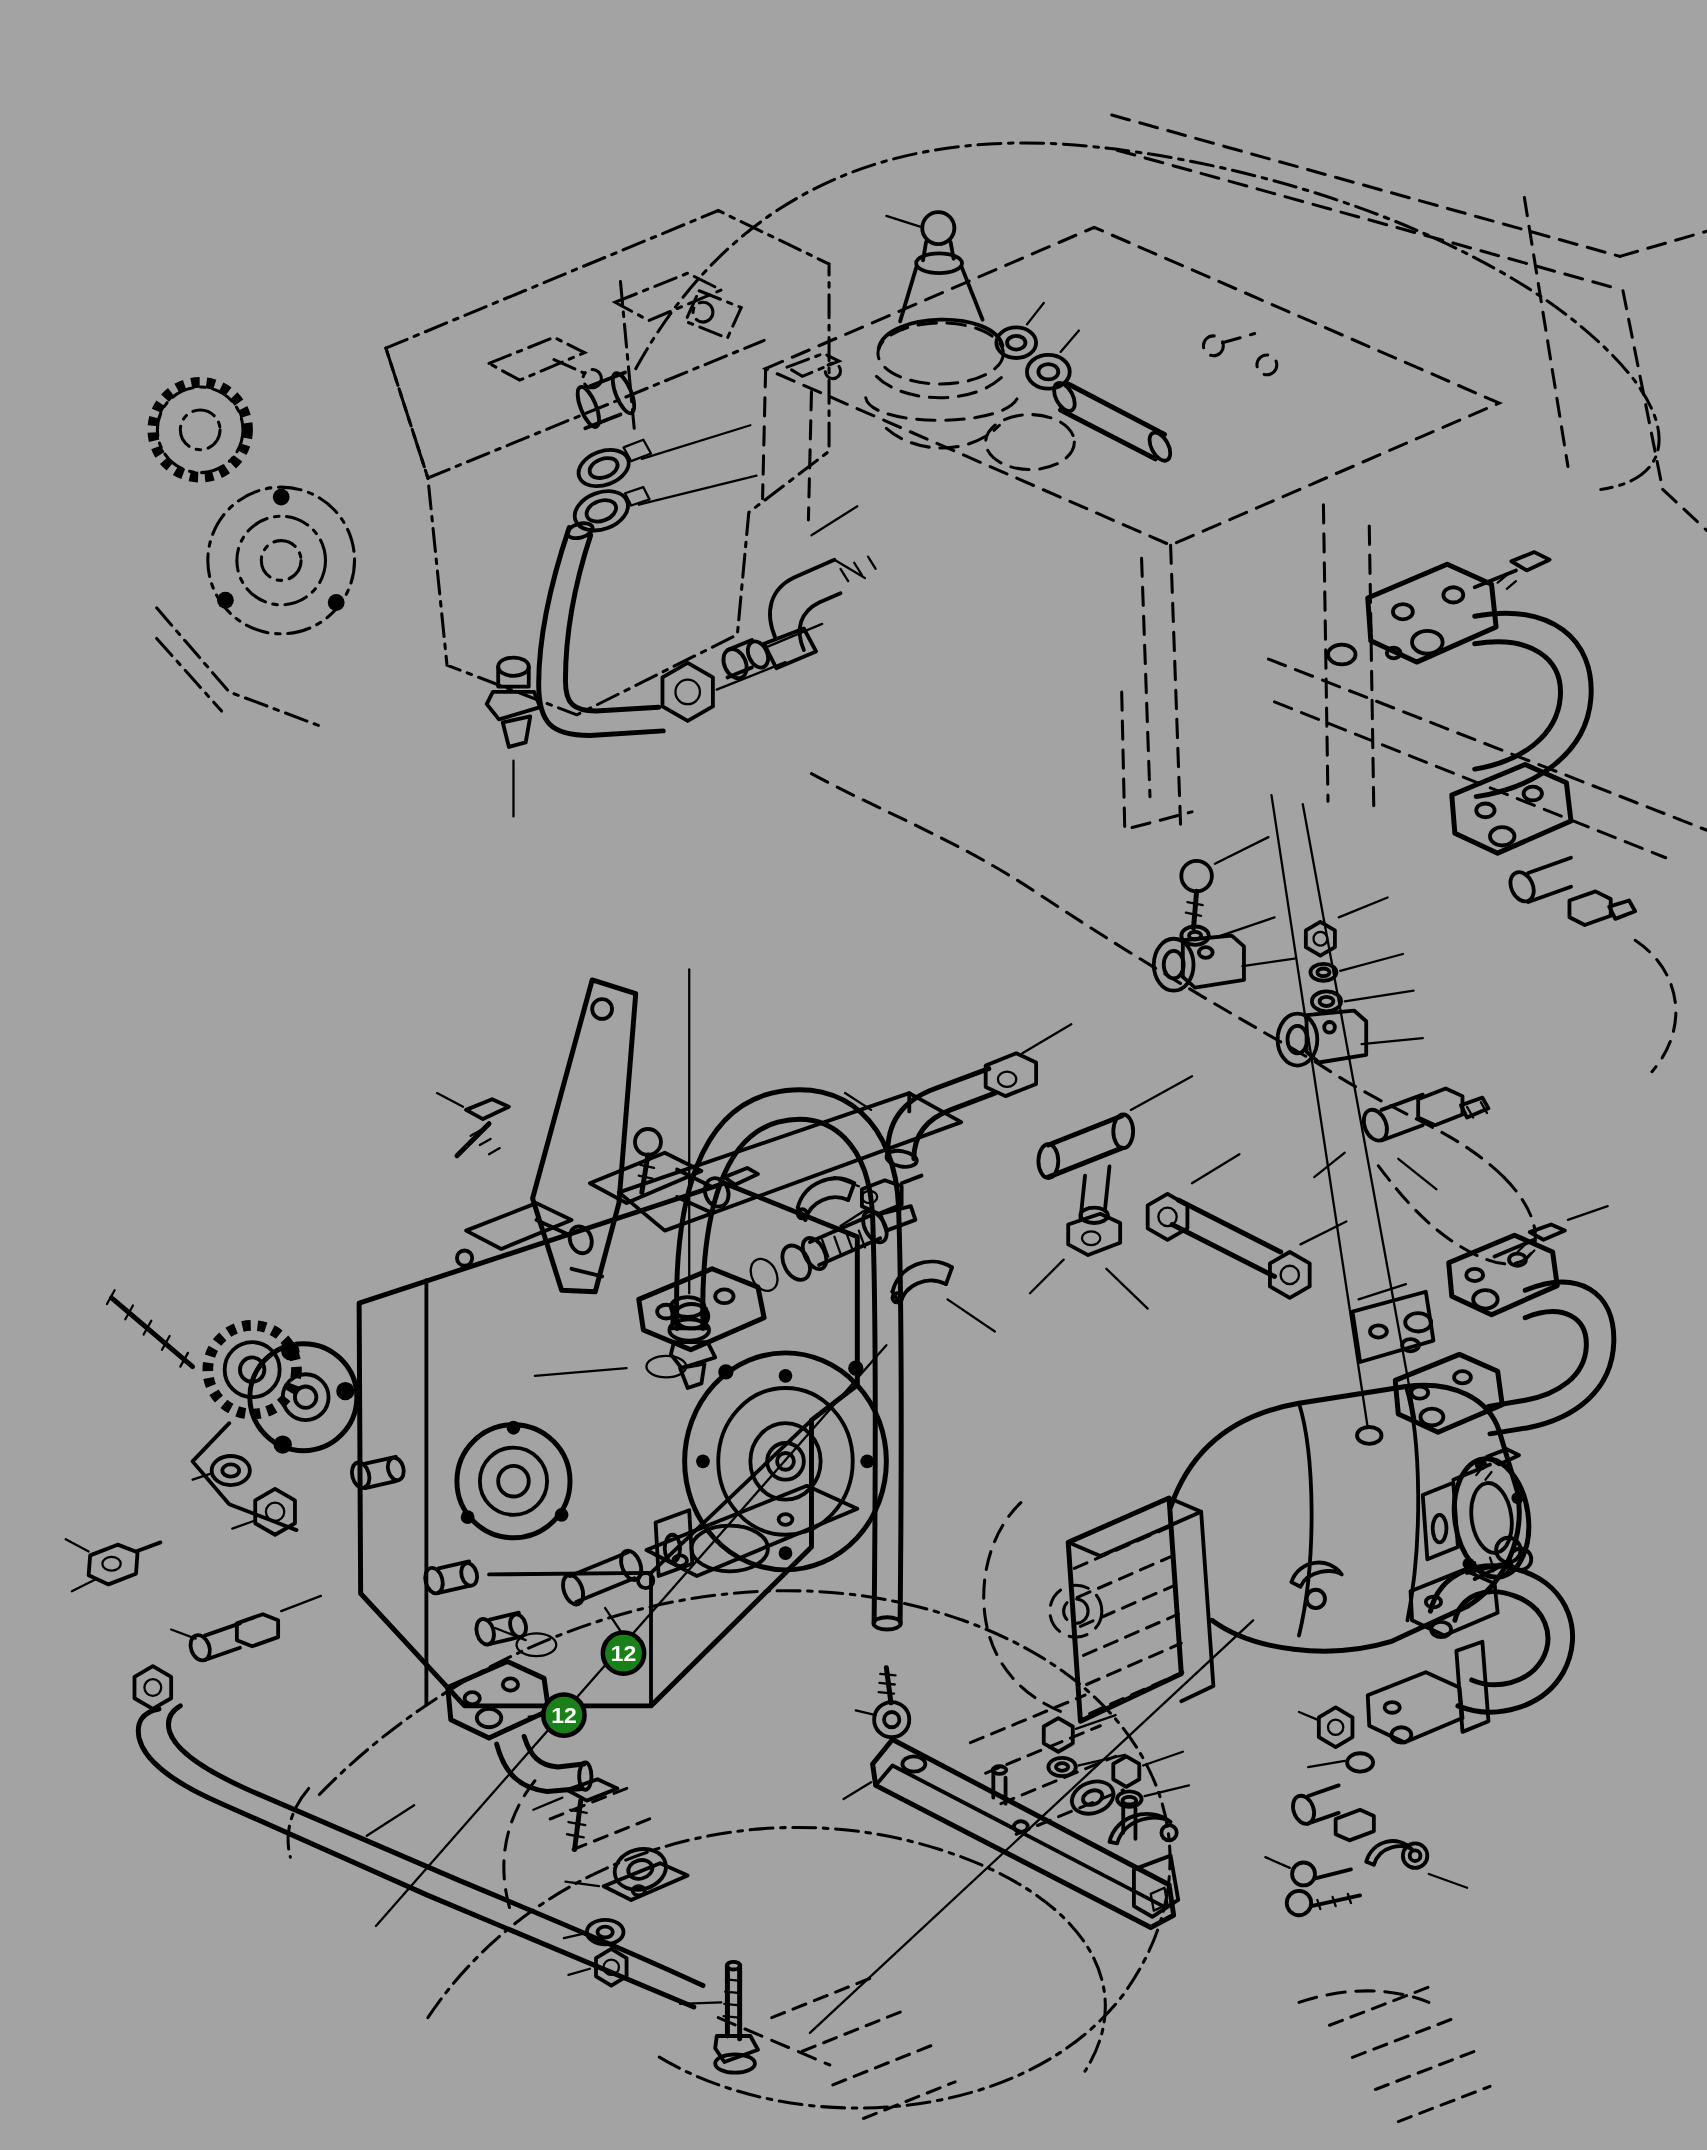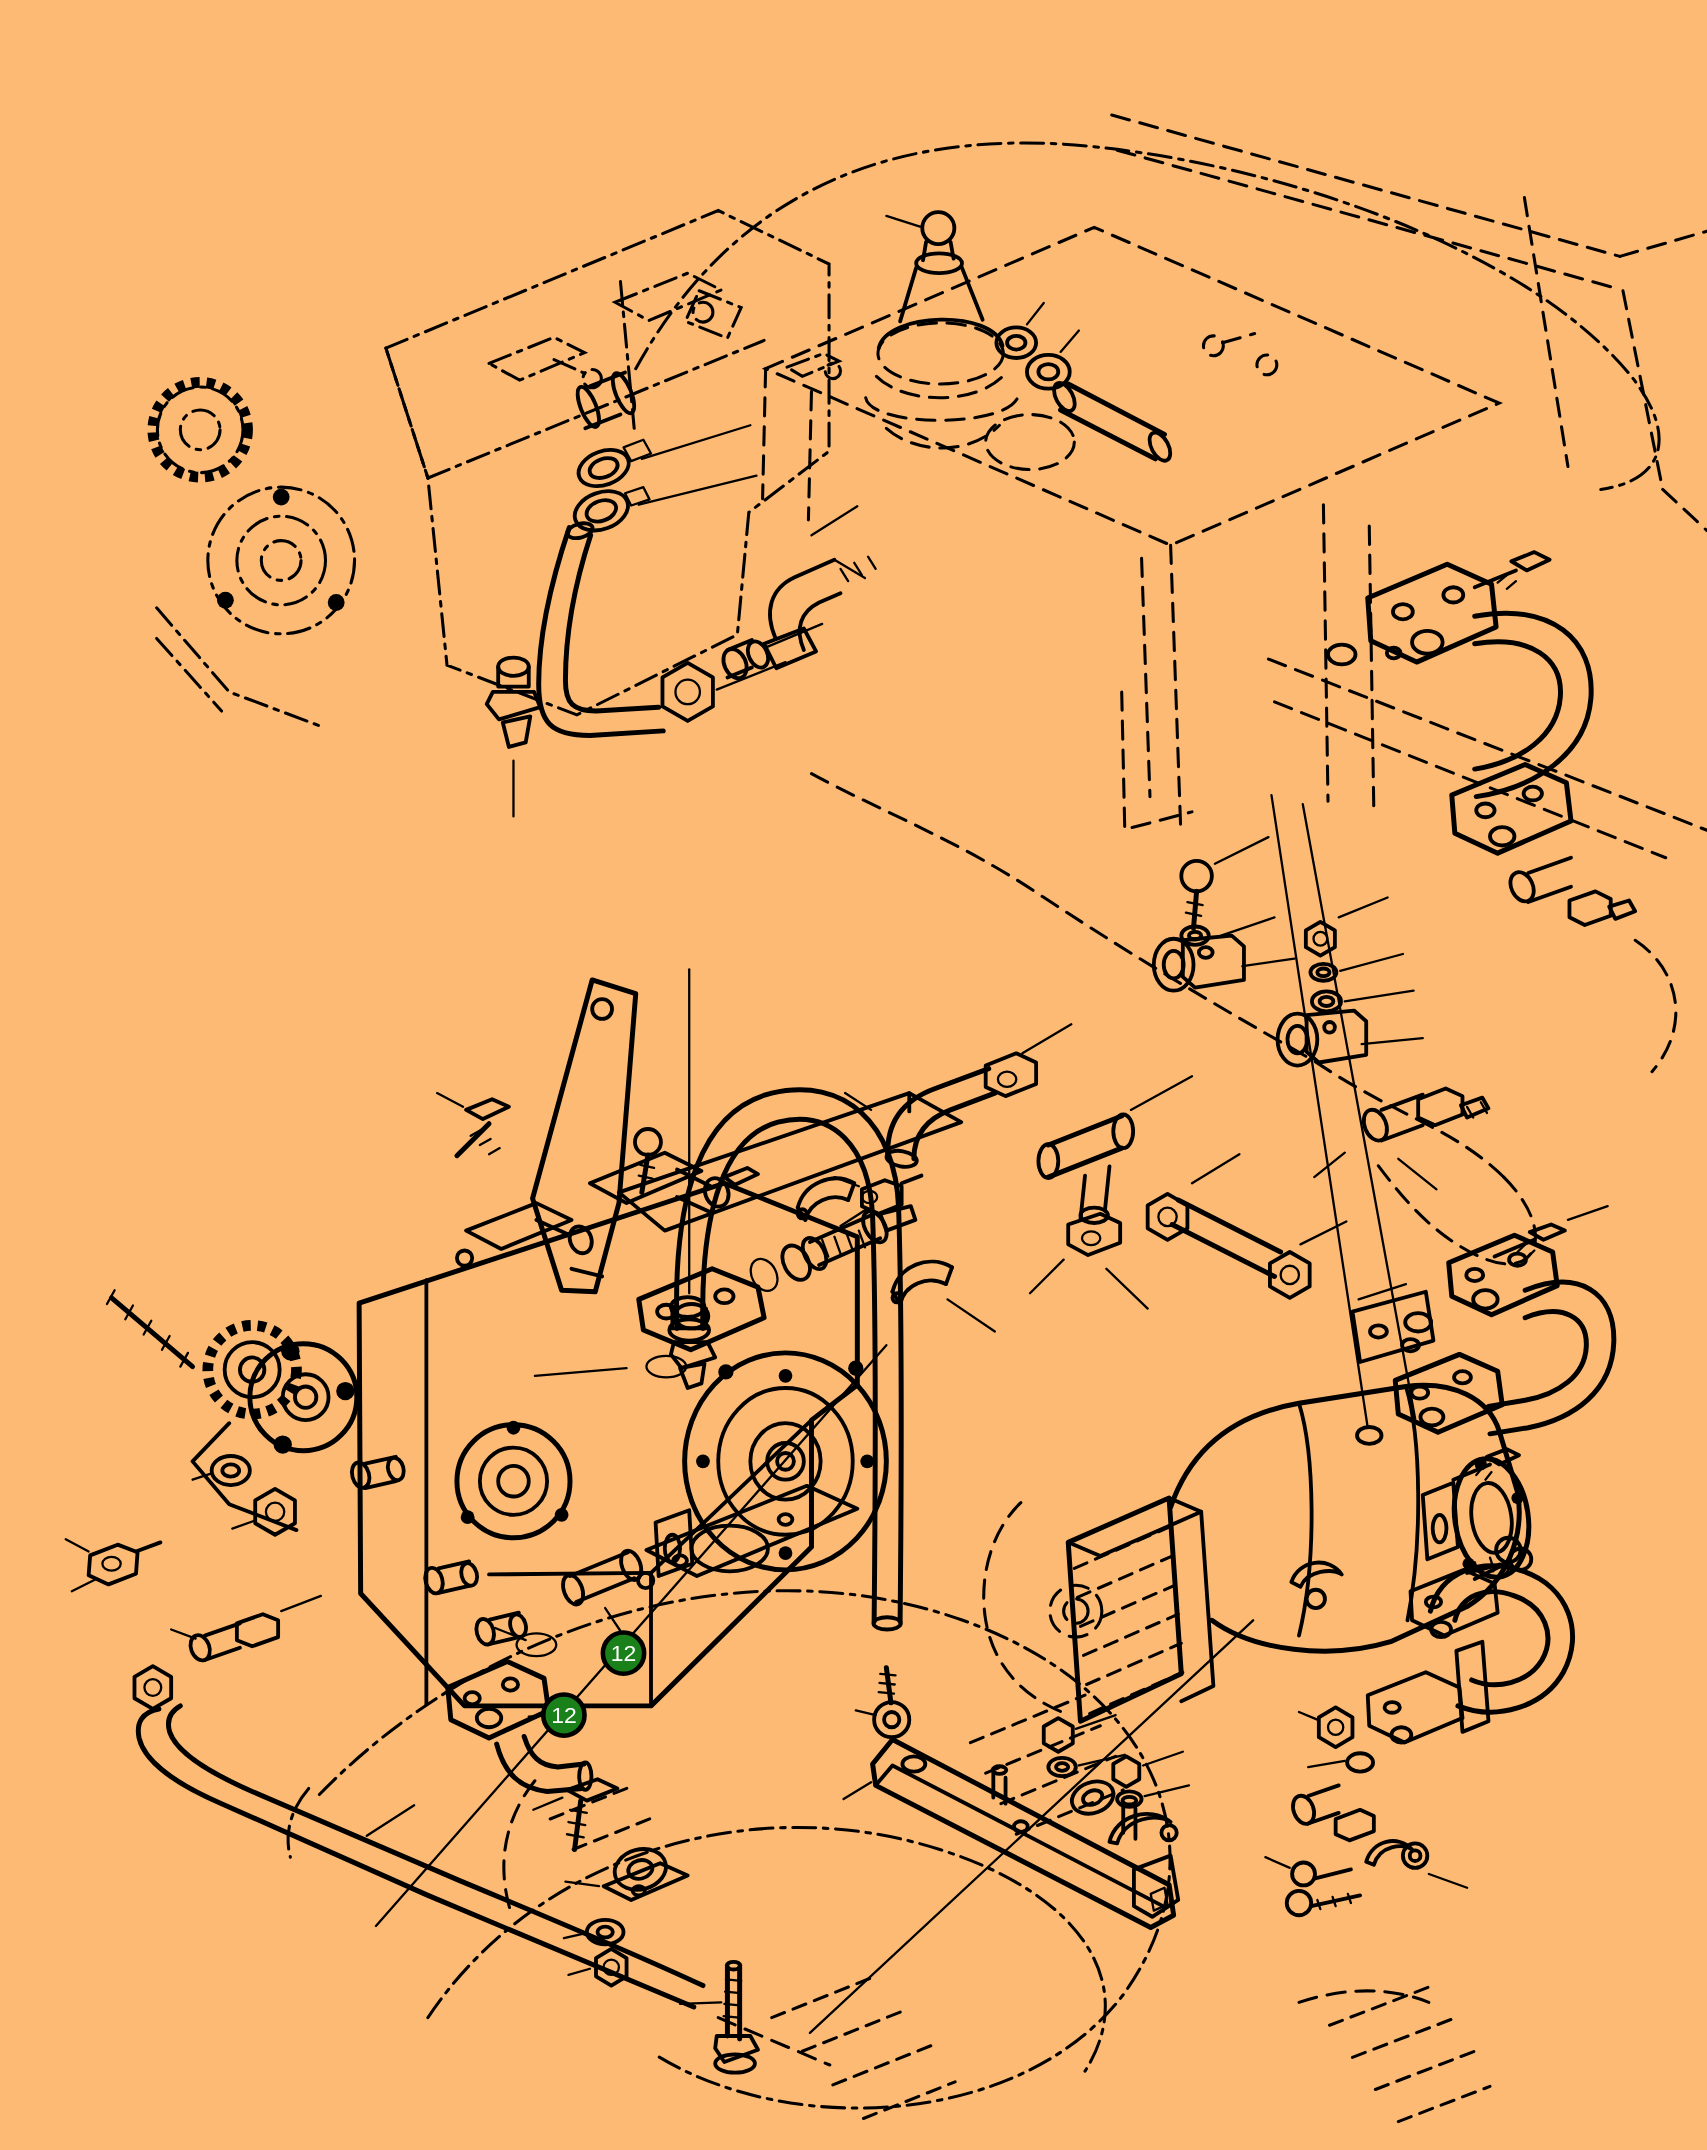--- a/index.html
+++ b/index.html
@@ -1,17 +1,17 @@
 <!DOCTYPE html>
 <html style="font-size:12.2px"><head>
 <meta charset="utf-8">
 <style>
   html,body{margin:0;padding:0;background:#ffffff;}
-  .page{position:relative;width:1707px;height:2151px;background:#fdba74;overflow:hidden;
-        font-family:"Liberation Sans", sans-serif;}
+  .page{position:relative;width:1707px;height:2151px;background:#a3a3a3;overflow:hidden;
+        font-family:"Liberation Sans", sans-serif;font-weight:bold;}
   svg{position:absolute;left:0;top:0;}
   
   .s  {fill:none;stroke:#000;stroke-width:5;stroke-linecap:round;stroke-linejoin:round;}
   .b  {fill:none;stroke:#000;stroke-width:6.5;stroke-linecap:round;stroke-linejoin:round;}
   .t  {fill:none;stroke:#000;stroke-width:3;stroke-linecap:round;stroke-linejoin:round;}
   .f  {fill:#000;stroke:none;}
   .dash{fill:none;stroke:#000;stroke-width:4;stroke-dasharray:24 14;stroke-linecap:round;}
   .dd {fill:none;stroke:#000;stroke-width:4;stroke-dasharray:30 10 6 10;stroke-linecap:round;}
   .gear{fill:none;stroke:#000;stroke-width:14;stroke-dasharray:11 9;}
   .hat{fill:none;stroke:#000;stroke-width:4;stroke-dasharray:18 12;stroke-linecap:round;}

